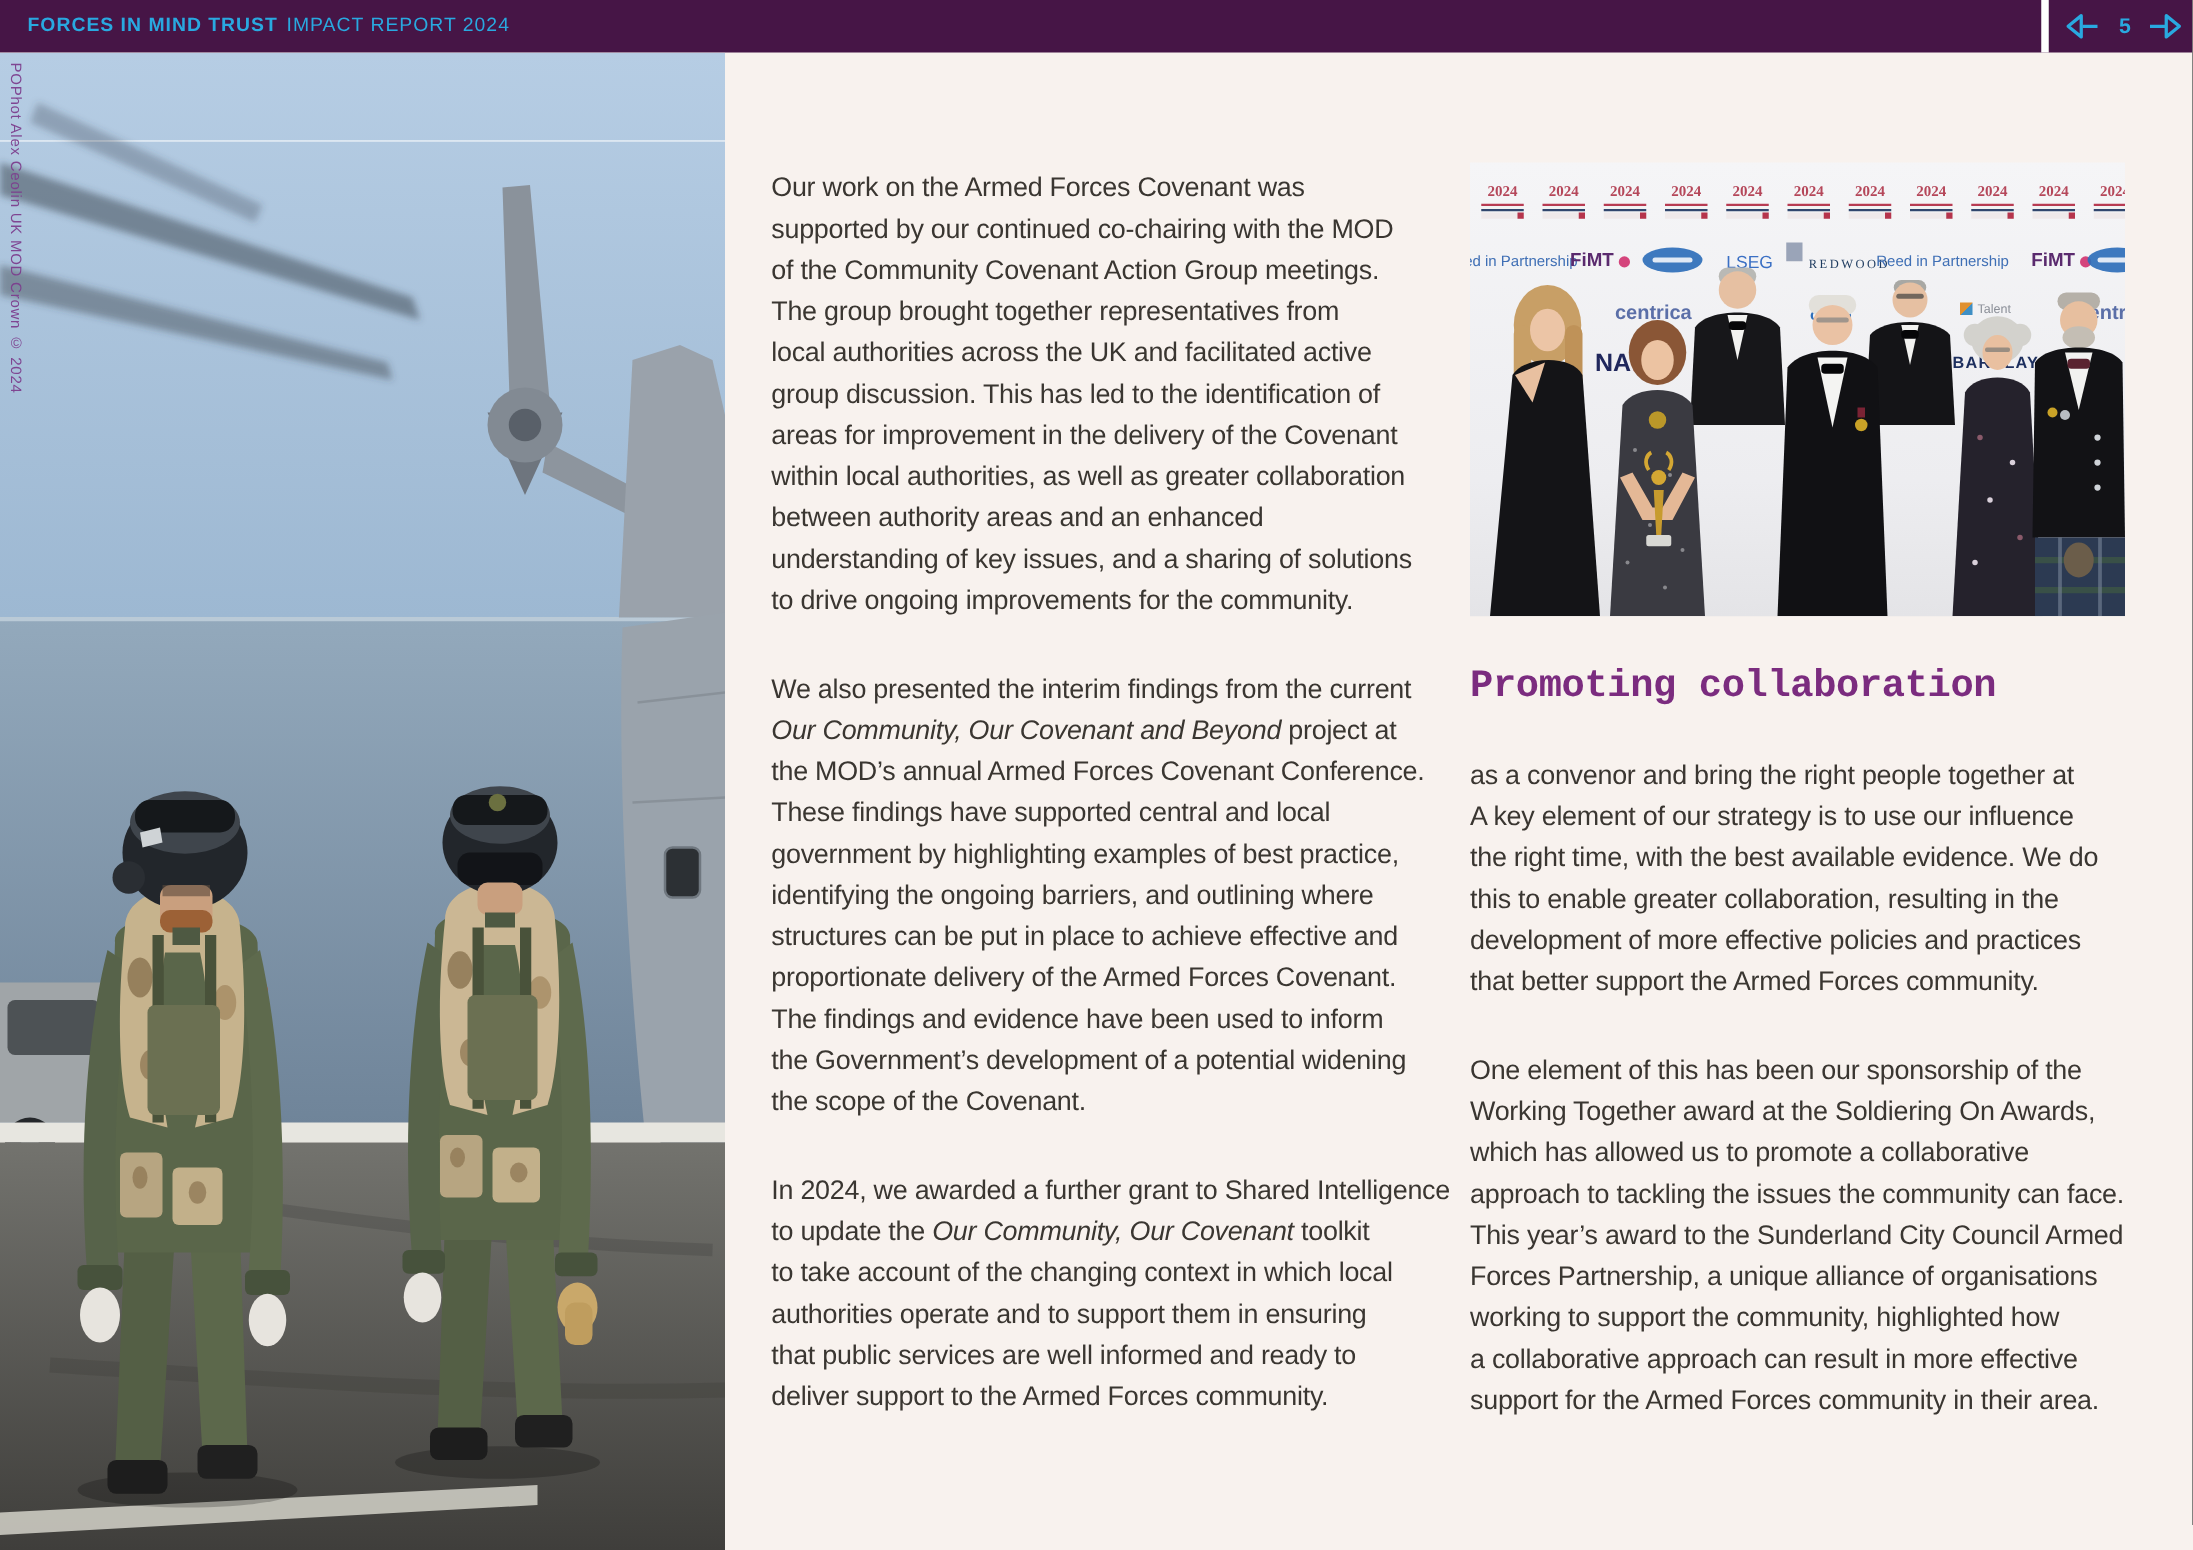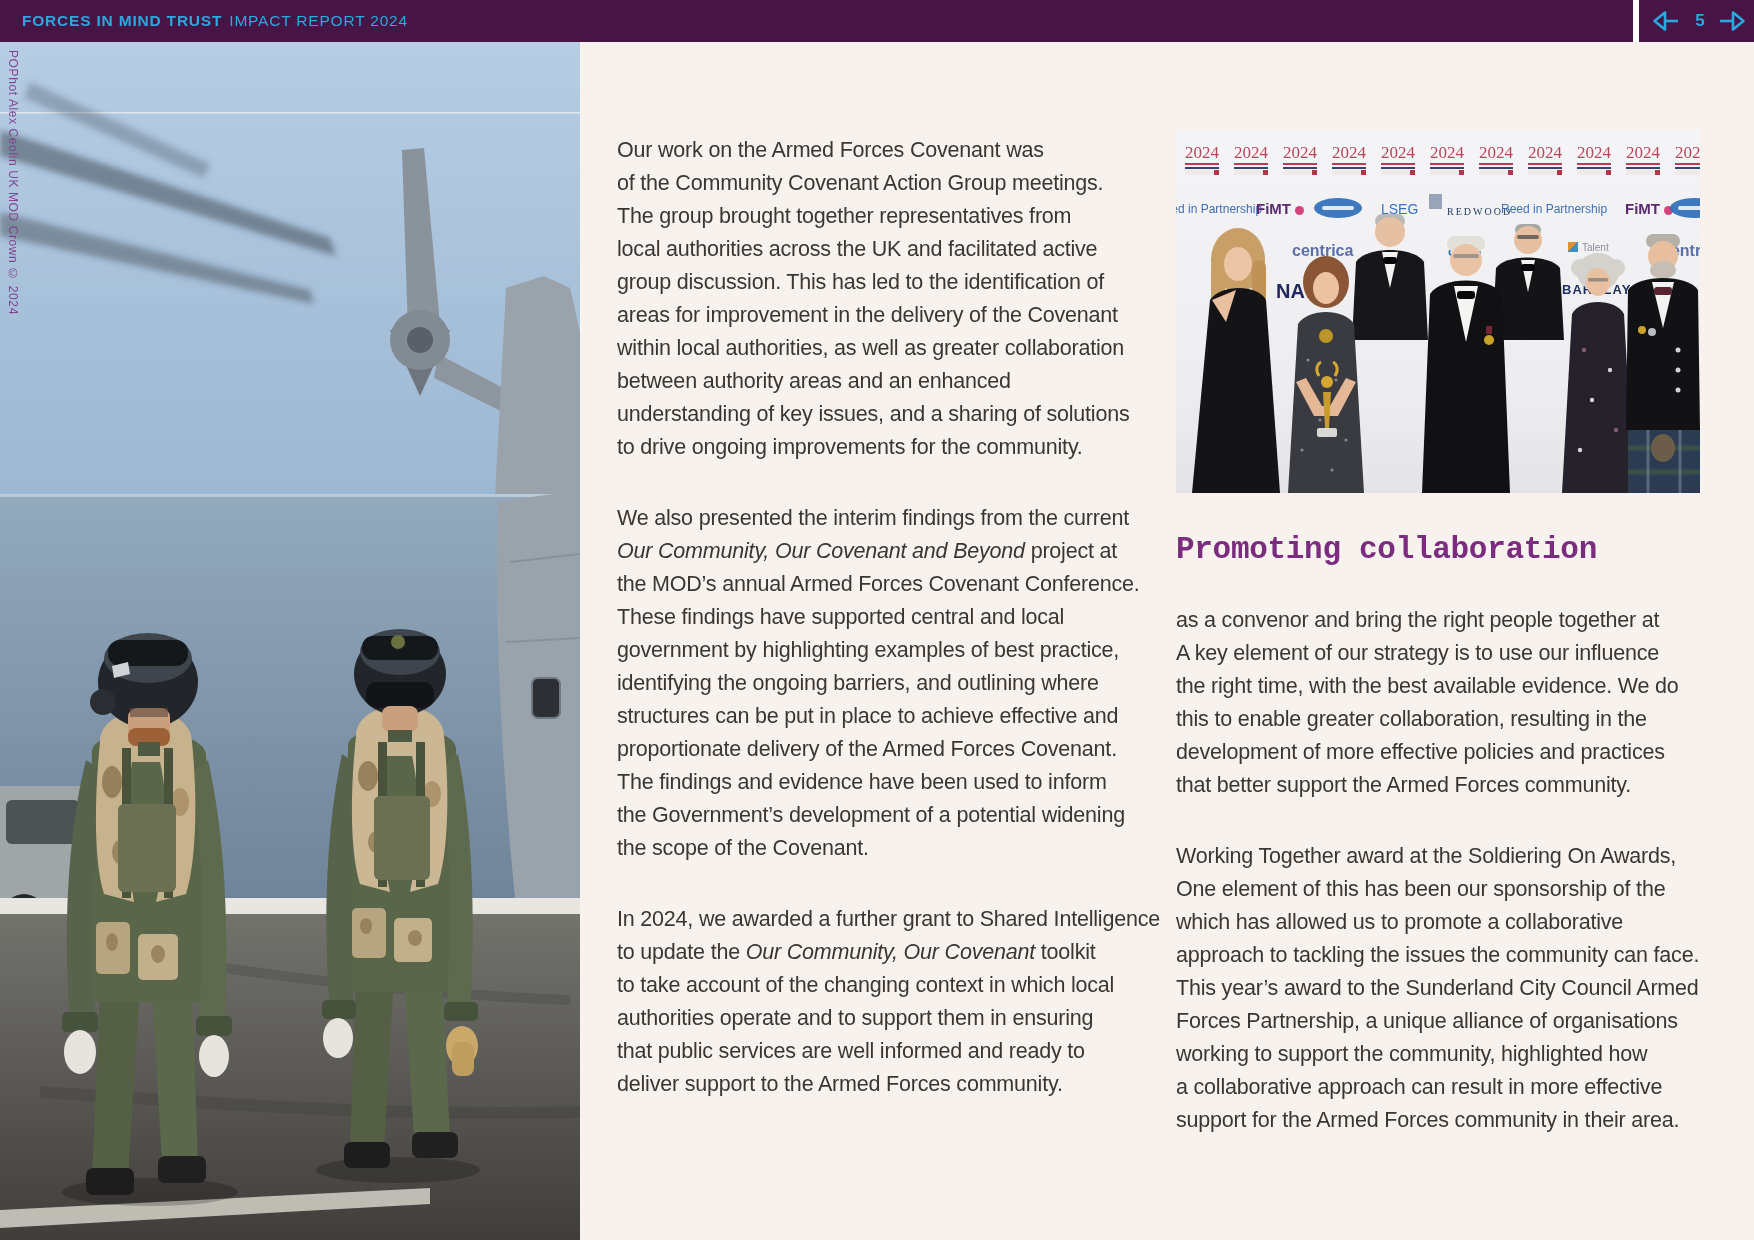--- a/index.html
+++ b/index.html
@@ -31,22 +31,22 @@
   .para:last-child{margin-bottom:0;}
   .line{height:33px;line-height:33px;white-space:nowrap;}
   .it{font-style:italic;}
   .heading{position:absolute;left:1176px;top:532px;margin:0;color:#7b2c7f;
            font-size:31px;font-weight:bold;letter-spacing:-0.3px;white-space:nowrap;font-family:Liberation Mono, monospace;}
   
   .awards{position:absolute;left:1176px;top:130px;width:524px;height:363px;margin:0;overflow:hidden;
           background:linear-gradient(#f5f5f7 0%,#ededf0 70%,#e4e4e7 100%);}
   .banner-row{position:absolute;left:6px;top:14px;width:560px;display:flex;gap:9px;z-index:1;}
   .b24{width:40px;flex:0 0 40px;text-align:center;}
-  .b24-t{display:block;font-family:"Liberation Serif","DejaVu Serif",serif;font-weight:normal;
-         font-size:17px;color:#b5475a;line-height:18px;}
+  .b24-t{display:block;font-family:"Liberation Serif","DejaVu Serif",serif;font-weight:bold;
+         font-size:12px;color:#b5475a;line-height:18px;}
   .b24-bar{display:block;height:6px;margin:1px 3px 0 3px;
            background:linear-gradient(#b73b52 34%,#f3f3f3 34%,#f3f3f3 66%,#31476e 66%);}
   .b24-sub{display:block;height:5px;margin:1px 3px 0 3px;position:relative;background:#efe9ea;}
   .b24-sub:after{content:"";position:absolute;right:0;top:0;width:5px;height:5px;background:#b5344c;}
   .sp{position:absolute;white-space:nowrap;z-index:1;}
   .sp-reed{font-size:12px;color:#3f6fb5;}
   .sp-fimt{font-size:15px;font-weight:bold;color:#5a2a6e;margin-left:32px;}
   .sp-fimt:after{content:"";display:inline-block;width:9px;height:9px;border-radius:50%;
                  background:#d4447c;margin-left:4px;vertical-align:middle;}
   .sp-lseg{font-size:14px;font-weight:normal;color:#3a6fc4;}
@@ -251,20 +251,21 @@
         <rect x="382" y="664" width="36" height="26" rx="8" fill="#c99f7e"></rect>
         <rect x="388" y="688" width="24" height="12" fill="#4e5942"></rect>
       </g>
     </svg>
     <figcaption class="credit">POPhot Alex Ceolin UK MOD Crown © 2024</figcaption>
   </figure>
 
   <section class="textcol col-left">
       <div class="para">
         <div class="line"><span>Our work on the Armed Forces Covenant was</span></div>
+        <div class="line"><span>supported by our continued co-chairing with the MOD</span></div>
         <div class="line"><span>of the Community Covenant Action Group meetings.</span></div>
         <div class="line"><span>The group brought together representatives from</span></div>
         <div class="line"><span>local authorities across the UK and facilitated active</span></div>
         <div class="line"><span>group discussion. This has led to the identification of</span></div>
         <div class="line"><span>areas for improvement in the delivery of the Covenant</span></div>
         <div class="line"><span>within local authorities, as well as greater collaboration</span></div>
         <div class="line"><span>between authority areas and an enhanced</span></div>
         <div class="line"><span>understanding of key issues, and a sharing of solutions</span></div>
         <div class="line"><span>to drive ongoing improvements for the community.</span></div>
       </div>
@@ -464,22 +465,22 @@
   <section class="textcol col-right-paras">
       <div class="para">
         <div class="line"><span>as a convenor and bring the right people together at</span></div>
         <div class="line"><span>A key element of our strategy is to use our influence</span></div>
         <div class="line"><span>the right time, with the best available evidence. We do</span></div>
         <div class="line"><span>this to enable greater collaboration, resulting in the</span></div>
         <div class="line"><span>development of more effective policies and practices</span></div>
         <div class="line"><span>that better support the Armed Forces community.</span></div>
       </div>
       <div class="para">
+        <div class="line"><span>One element of this has been our sponsorship of the</span></div>
         <div class="line"><span>Working Together award at the Soldiering On Awards,</span></div>
-        <div class="line"><span>One element of this has been our sponsorship of the</span></div>
         <div class="line"><span>which has allowed us to promote a collaborative</span></div>
         <div class="line"><span>approach to tackling the issues the community can face.</span></div>
         <div class="line"><span>This year’s award to the Sunderland City Council Armed</span></div>
         <div class="line"><span>Forces Partnership, a unique alliance of organisations</span></div>
         <div class="line"><span>working to support the community, highlighted how</span></div>
         <div class="line"><span>a collaborative approach can result in more effective</span></div>
         <div class="line"><span>support for the Armed Forces community in their area.</span></div>
       </div>
     </section>
 

